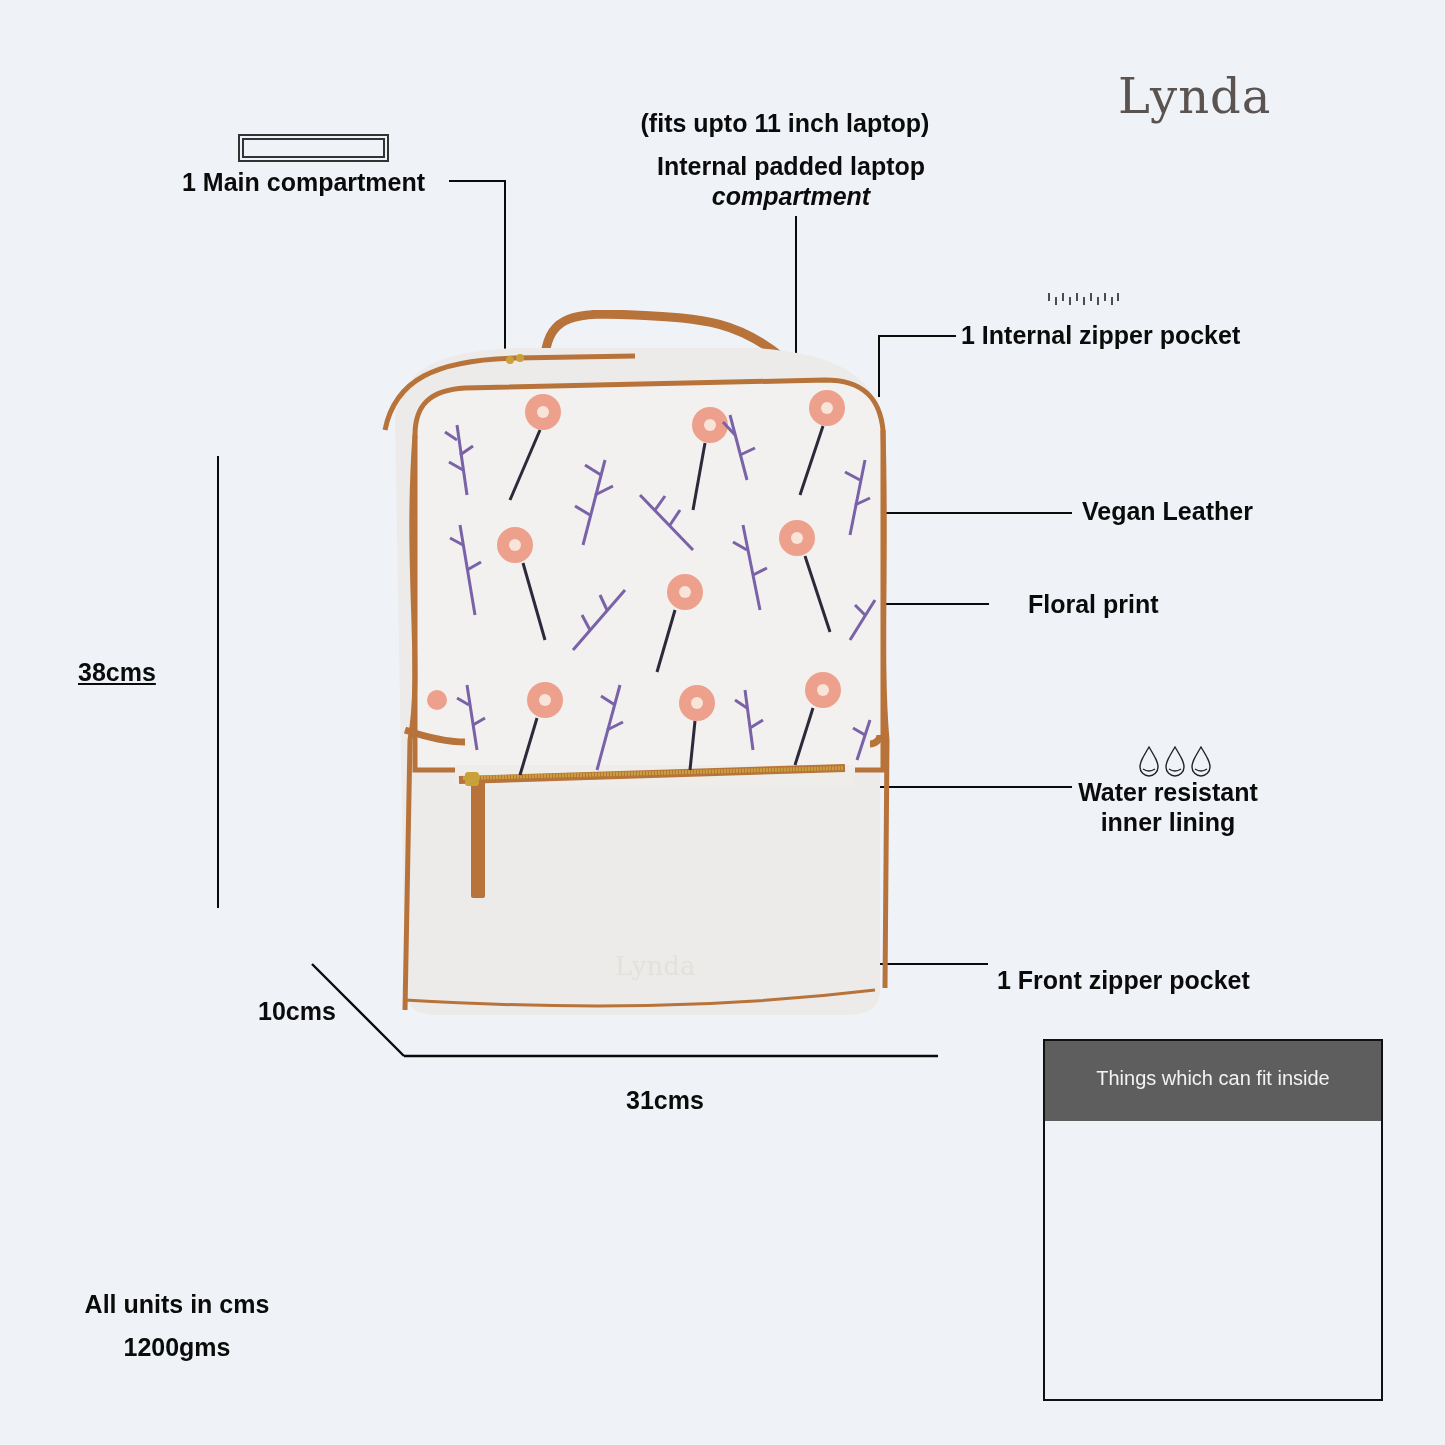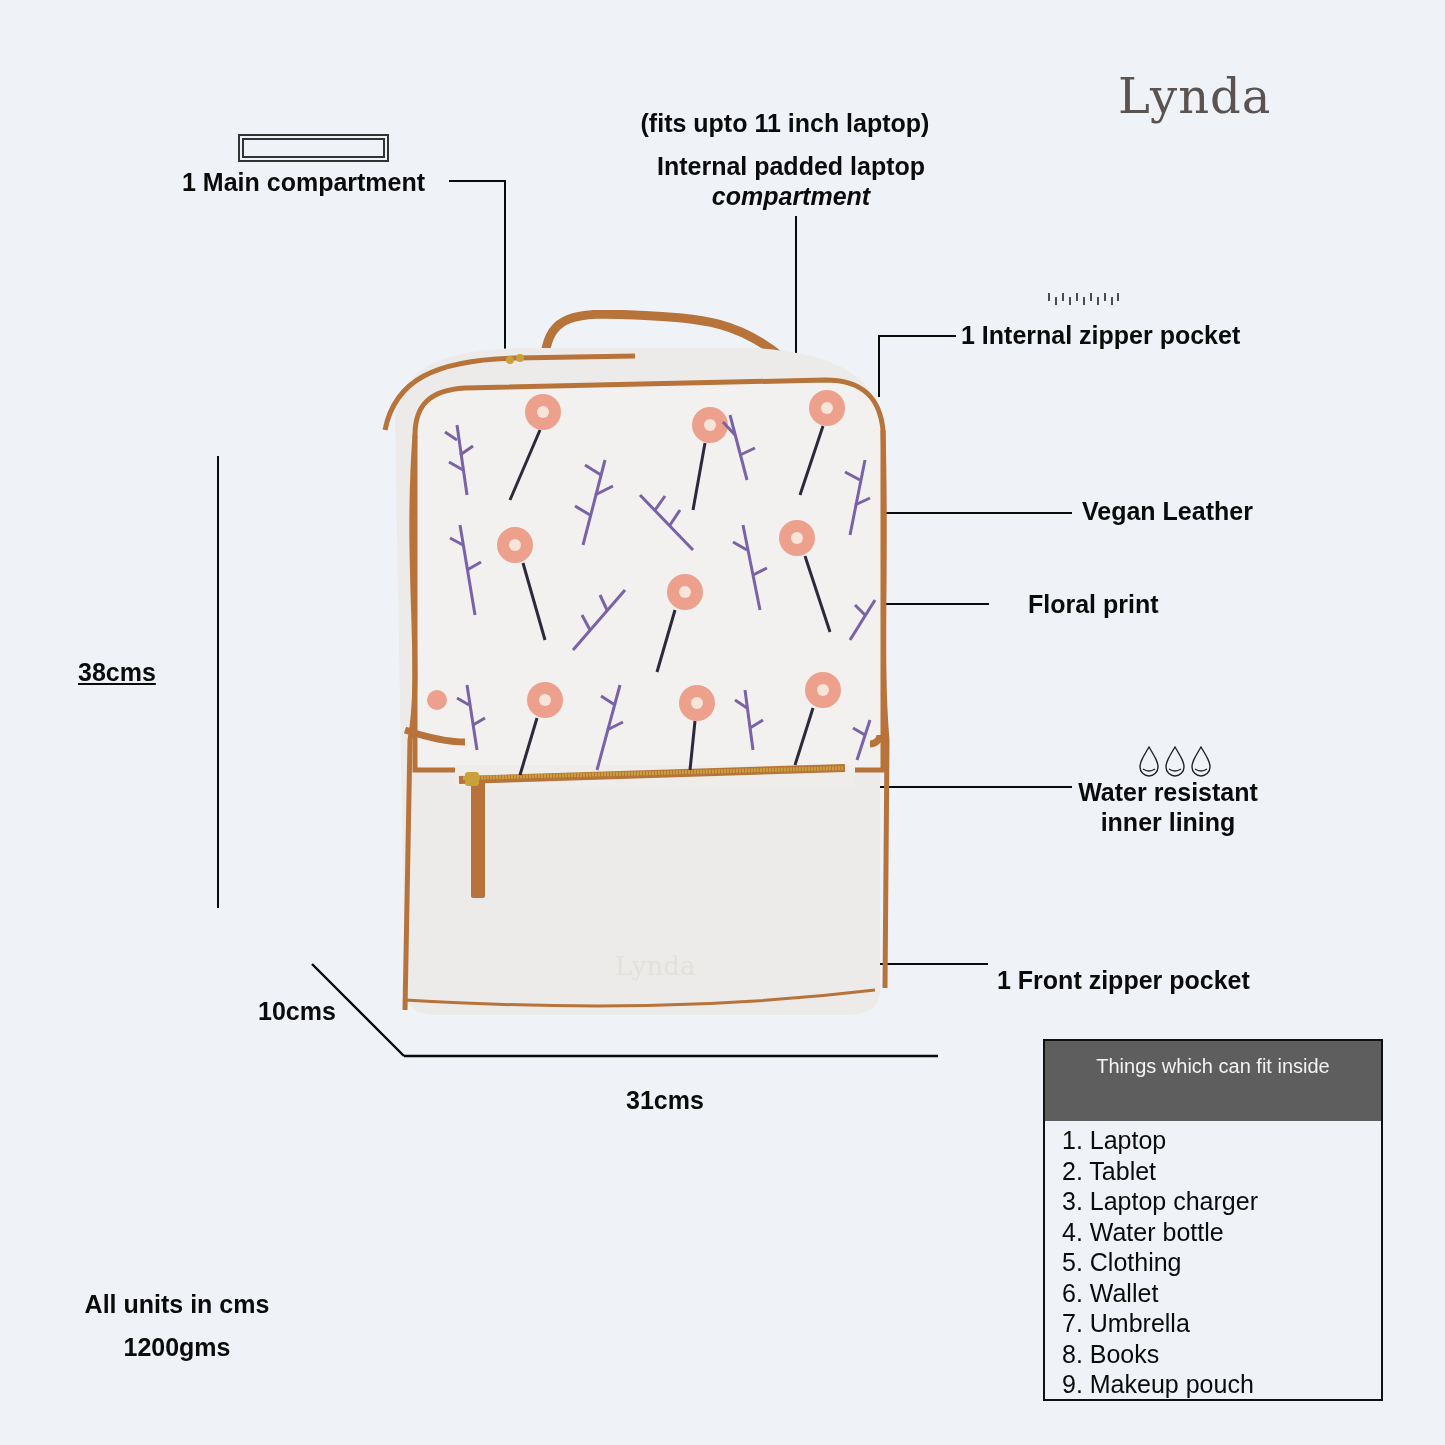--- a/index.html
+++ b/index.html
@@ -38,21 +38,21 @@
     background: #eff3f8;
   }
   .fit-head {
     background: #5e5e5e;
     color: #f2f2f2;
     height: 80px;
     text-align: center;
     font-family: "Liberation Sans", sans-serif;
     font-size: 20px;
     line-height: 30px;
-    padding-top: 10px;
+    padding-top: 22px;
   }
   .fit-list {
     list-style: none;
     padding: 4px 0 0 17px;
     font-family: "Liberation Sans", sans-serif;
     font-size: 25px;
     line-height: 30.5px;
     color: #0b0b0b;
   }
   .main-icon {
@@ -246,24 +246,13 @@
   </g>
 </svg>
 
 <div class="lbl center" style="left:60px; top:1257px; width:234px;margin-top:32px;">All units in cms</div>
 <div class="lbl center" style="left:60px; top:1332px; width:234px;">1200gms</div>
 
 <div class="fit-box">
   <div class="fit-head">
     <div>Things which can fit inside</div>
   </div>
-  <ul class="fit-list">
-    <li>1. Laptop</li>
-    <li>2. Tablet</li>
-    <li>3. Laptop charger</li>
-    <li>4. Water bottle</li>
-    <li>5. Clothing</li>
-    <li>6. Wallet</li>
-    <li>7. Umbrella</li>
-    <li>8. Books</li>
-    <li>9. Makeup pouch</li>
-  </ul>
 </div>
 
 </body></html>

